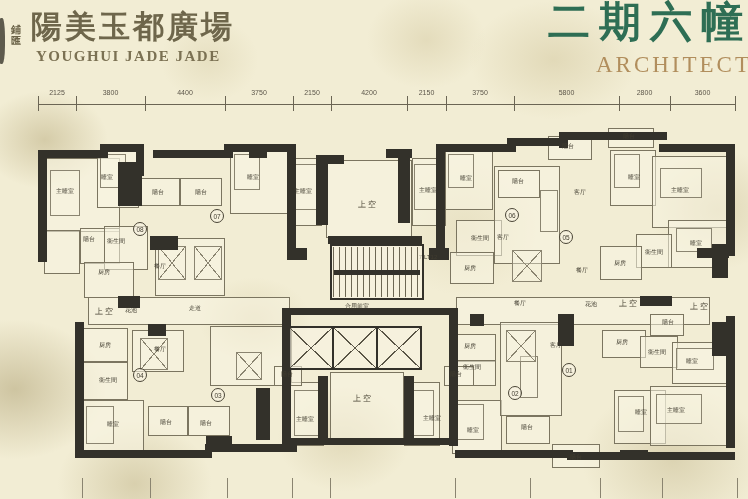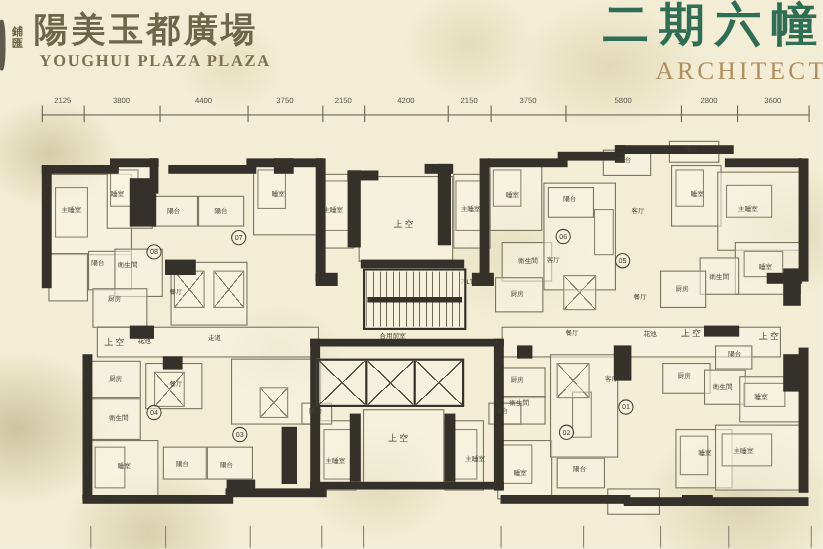--- a/index.html
+++ b/index.html
@@ -66,21 +66,21 @@
 
 <div class="page">
   <div class="edge-mark" style="left:-2px;top:18px;width:7px;height:46px;"></div>
 
   <div>
     <div class="brand-chars">
       <div>鋪</div>
       <div>匯</div>
     </div>
     <div class="title-cn">陽美玉都廣場</div>
-    <div class="title-en">YOUGHUI PLAZA PLAZA</div>
+    <div class="title-en">YOUGHUI JADE JADE</div>
     <div class="phase-cn">二期六幢</div>
     <div class="phase-en">ARCHITECT</div>
   </div>
 
   <div id="dims">
     <div class="dimline"></div>
   <div class="tick" style="left: 38px;"></div>
       <div class="tick" style="left: 76px;"></div>
       <div class="tick" style="left: 145px;"></div>
       <div class="tick" style="left: 225px;"></div>

